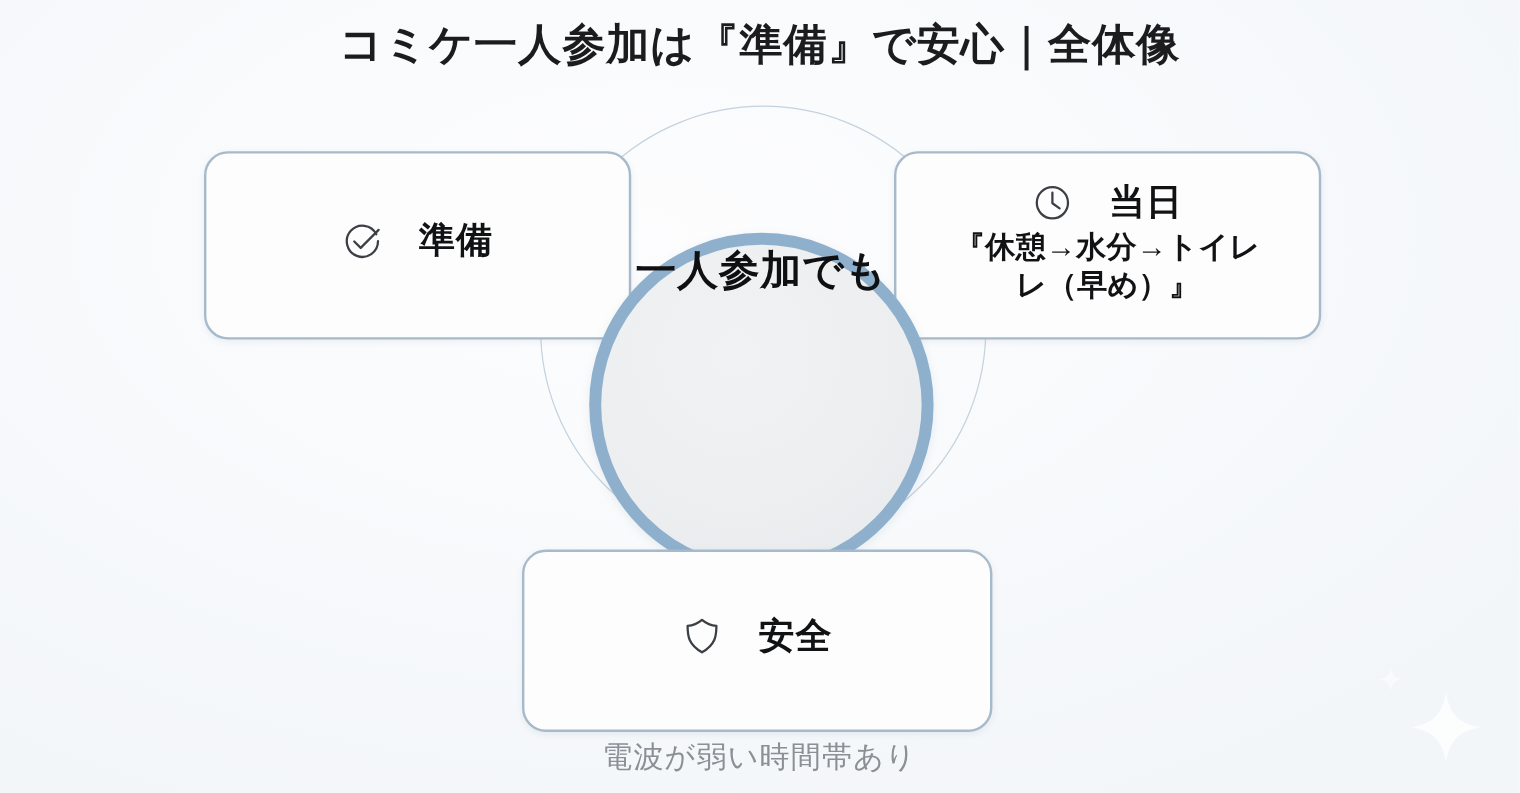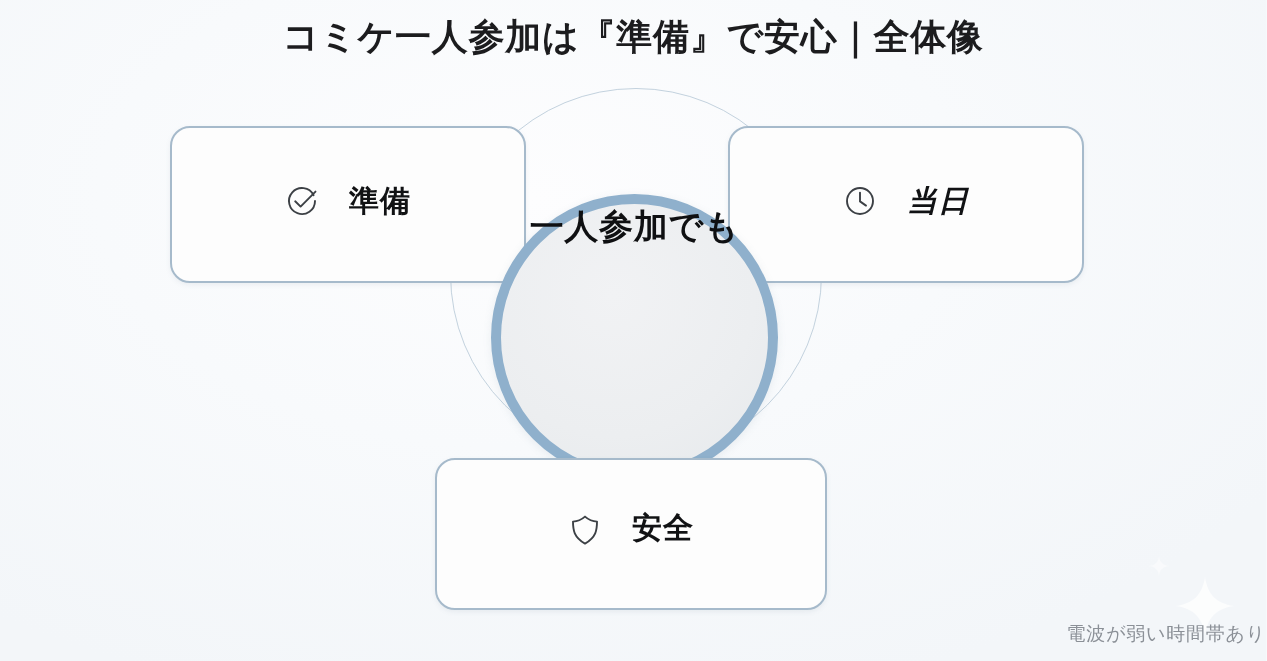--- a/index.html
+++ b/index.html
@@ -69,22 +69,22 @@
     border: 2px solid #a6bacb;
     border-radius: 20px;
     box-shadow: 0 2px 5px rgba(110,130,150,.10);
     display: flex;
     flex-direction: column;
     align-items: center;
     justify-content: center;
     padding: 6px 14px 10px;
   }
   #card-prep  { left: 170px; top: 126px; width: 356px; height: 157px; }
-  #card-day   { left: 728px; top: 126px; width: 356px; height: 157px; font-style: italic; }
-  #card-safe  { left: 435px; top: 458px; width: 392px; height: 152px; font-family: Liberation Mono, monospace; }
+  #card-day   { left: 745px; top: 126px; width: 356px; height: 157px; }
+  #card-safe  { left: 435px; top: 458px; width: 392px; height: 152px; }
 
   .card-head {
     display: flex;
     align-items: center;
     justify-content: center;
     gap: 30px;
     margin-bottom: 4px;
   }
   .card-head .icon { display: block; flex: 0 0 auto; }
   .card-title {
@@ -131,22 +131,22 @@
     letter-spacing: .02em;
   }
   #center-hub .hub-text div { white-space: nowrap; }
 
   
   #footer-note {
     position: absolute;
     bottom: 14px;
     left: 0;
     width: 100%;
-    text-align: right;
-    font-size: 19px;
+    text-align: center;
+    font-size: 25px;
     font-weight: 400;
     color: #8b9097;
     letter-spacing: .04em;
   }
 </style>
 </head>
 <body>
 
 <div id="stage">
 
@@ -172,20 +172,24 @@
   </div>
 
   <div class="card" id="card-day">
     <div class="card-head">
       <svg class="icon" width="34" height="34" viewBox="0 0 34 34" aria-hidden="true">
         <circle cx="17" cy="17" r="13" fill="none" stroke="#3c4045" stroke-width="1.9"></circle>
         <path d="M17 8.6 L17 17.4 L23 21.6" fill="none" stroke="#3c4045" stroke-width="1.9" stroke-linecap="round" stroke-linejoin="round"></path>
       </svg>
       <span class="card-title">当日</span>
     </div>
+    <div class="card-lines">
+      <div>『休憩→水分→トイレ</div>
+      <div>レ（早め）』</div>
+    </div>
   </div>
 
   <div id="center-hub">
     <div class="hub-text">
       <div>一人参加でも</div>
     </div>
   </div>
 
   <div class="card" id="card-safe">
     <div class="card-head">

